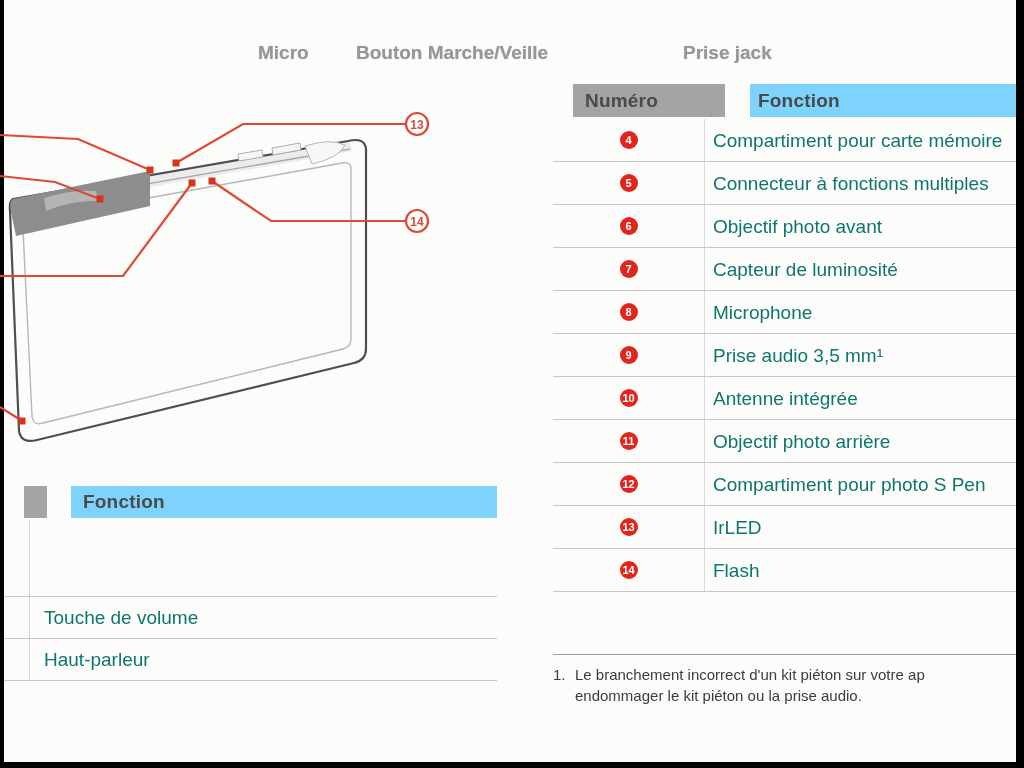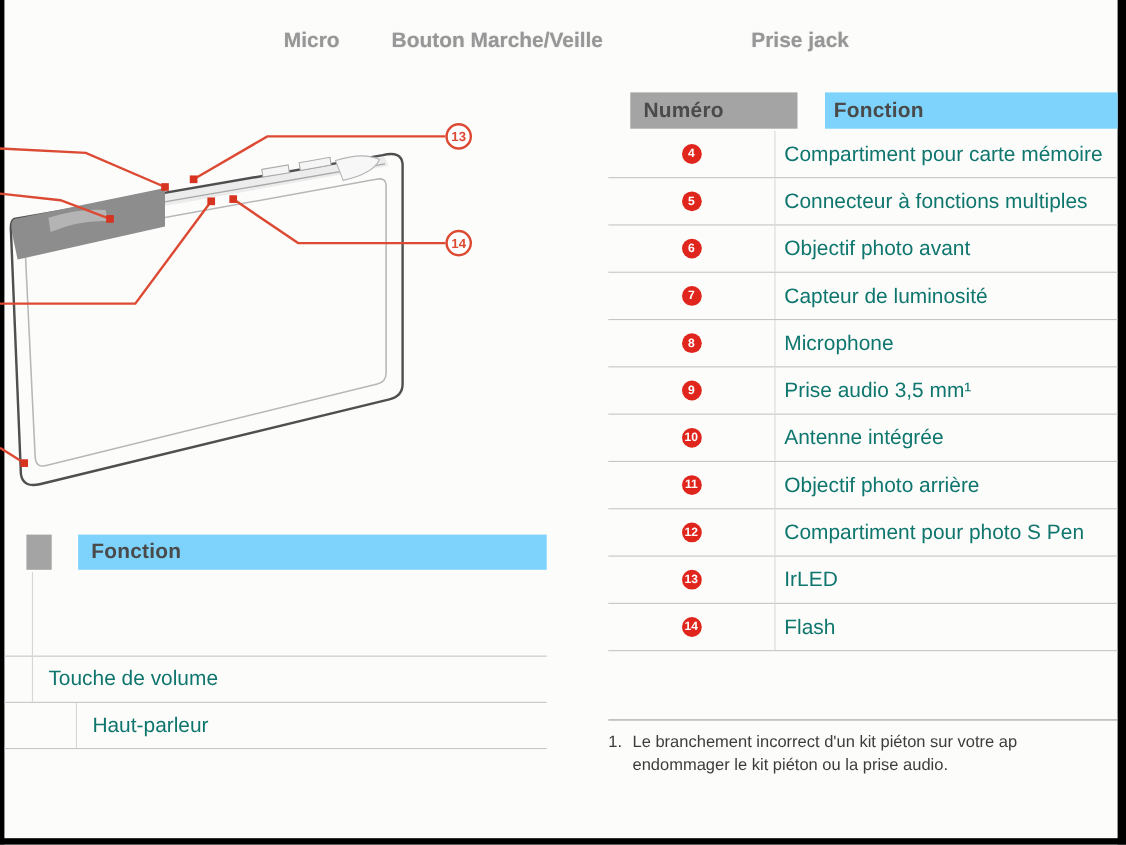--- a/index.html
+++ b/index.html
@@ -7,21 +7,21 @@
     position:relative;width:1024px;height:768px;overflow:hidden;
     background:#fcfcfb;font-family:"Liberation Sans",sans-serif;
     -webkit-font-smoothing:antialiased;
   }
   .bar{position:absolute;background:#000;}
   #bar-left{left:0;top:0;width:4px;height:768px;}
   #bar-right{left:1016px;top:0;width:8px;height:768px;}
   #bar-bottom{left:0;top:762px;width:1024px;height:6px;}
 
   .top-label{
-    position:absolute;top:27px;font-size:19px;font-weight:600;color:#979797;
+    position:absolute;top:42px;font-size:19px;font-weight:600;color:#979797;
     white-space:nowrap;text-shadow:0 0 1px rgba(150,150,150,.6);
   }
   #tl-micro{left:258px;}
   #tl-bouton{left:356px;}
   #tl-prise{left:683px;}
 
   
   .tbl{position:absolute;}
   .thead{display:flex;}
   .th{
@@ -62,21 +62,21 @@
   #left-table .thead .gap{width:4px;height:32px;}
   #left-table .th-light{flex:1;height:32px;padding-left:12px;}
   #left-table .rows{margin-top:2px;}
   #left-table .cell-num{
     width:26px;flex:none;align-self:stretch;
     border-right:1px solid #d6d6d6;box-sizing:border-box;
   }
   #left-table .cell-fn{flex:1;padding-left:14px;}
   #left-table .trow.r0{height:77px;}
   #left-table .trow.r1{height:42px;}
-  #left-table .trow.r2{height:42px;padding-left:40px;}
+  #left-table .trow.r2{height:42px;}
 
   
   #footnote{
     position:absolute;left:553px;top:654px;width:463px;
     border-top:1px solid #9c9c9c;padding-top:9px;box-sizing:border-box;
   }
   .fn-row{display:flex;font-size:15px;color:#3c3c3c;line-height:21px;}
   .fn-num{width:22px;flex:none;}
   .fn-text{white-space:pre-line;overflow:hidden;flex:1;}
 

